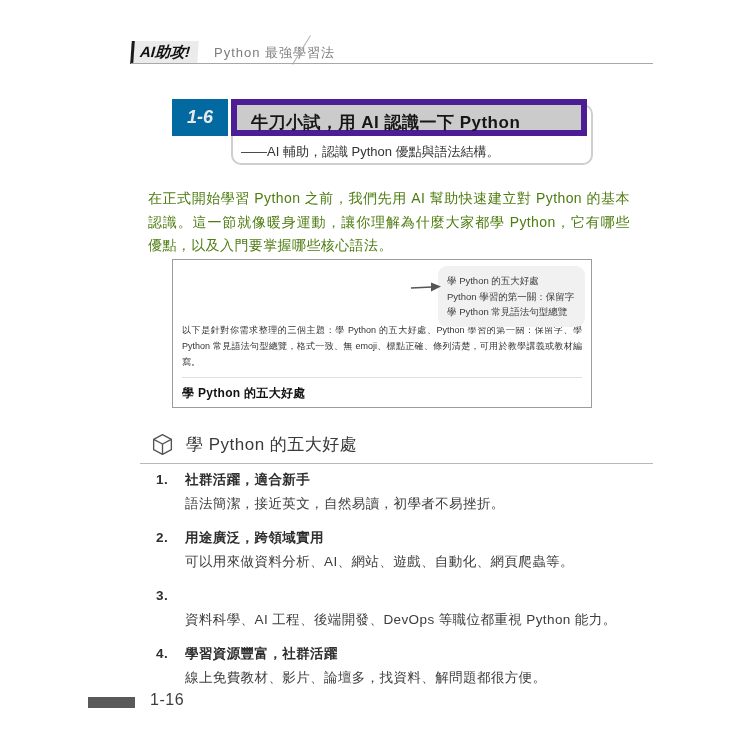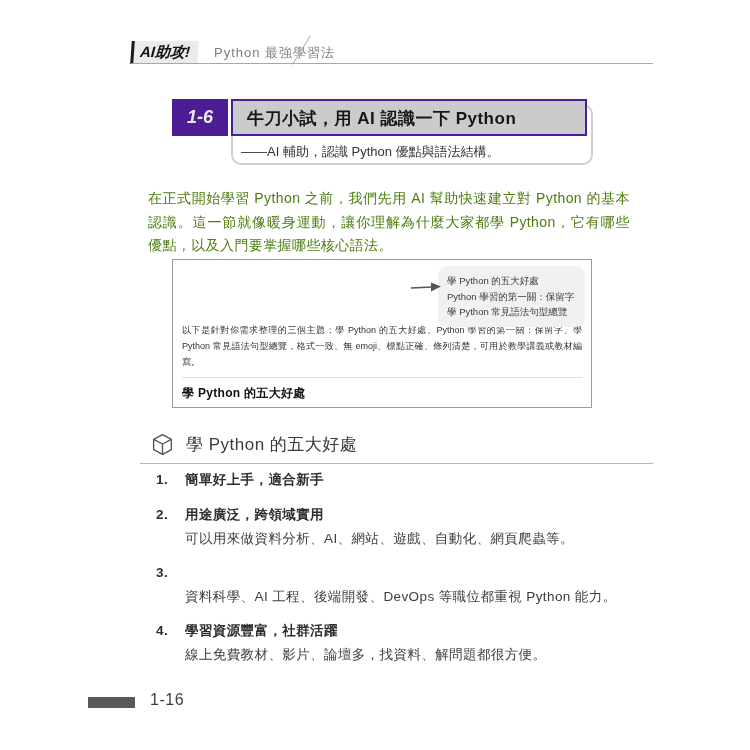--- a/index.html
+++ b/index.html
@@ -35,28 +35,28 @@
   
   .sec-outline {
     position:absolute; left:231px; top:104px;
     width:362px; height:61px;
     border:2px solid #cfcfcf; border-radius:10px;
     background:#fff;
   }
   .sec-num {
     position:absolute; left:172px; top:99px;
     width:56px; height:37px;
-    background:#4c1d95; color:#e9e9e9;
+    background:#0369a1; color:#e9e9e9;
     font-size:18px; font-weight:bold; font-style:italic;
     text-align:center; line-height:37px;
   }
   .sec-title {
     position:absolute; left:231px; top:99px;
     width:356px; height:37px;
-    background:#cbcbcb; border:2px solid #4c1d95;
+    background:#cbcbcb; border:6px solid #4c1d95;
     font-size:17px; font-weight:bold; color:#161616;
     line-height:35px; padding-left:14px;
     letter-spacing:0.5px;
   }
   .sec-subtitle { position:absolute; left:241px; top:143px; font-size:13px; color:#333; }
 
   
   .intro {
     position:absolute; left:148px; top:187px; width:482px;
     font-size:14px; line-height:1.68; color:#4d7c0f;
@@ -143,22 +143,23 @@
     <path d="M12 11.5 L12 21.5"></path>
   </svg>
   <h2>學 Python 的五大好處</h2>
 </div>
 <div class="benefits-rule"></div>
 
 <ol class="benefits-list">
   <li class="benefit-item">
     <div class="benefit-title-row">
       <span class="benefit-num">1.</span>
-      <span>簡單好上手，適合新手</span>
+      <span>社群活躍，適合新手</span>
     </div>
+    <div class="benefit-desc">語法簡潔，接近英文，自然易讀，初學者不易挫折。</div>
   </li>
   <li class="benefit-item">
     <div class="benefit-title-row">
       <span class="benefit-num">2.</span>
       <span>用途廣泛，跨領域實用</span>
     </div>
     <div class="benefit-desc">可以用來做資料分析、AI、網站、遊戲、自動化、網頁爬蟲等。</div>
   </li>
   <li class="benefit-item">
     <div class="benefit-title-row">

